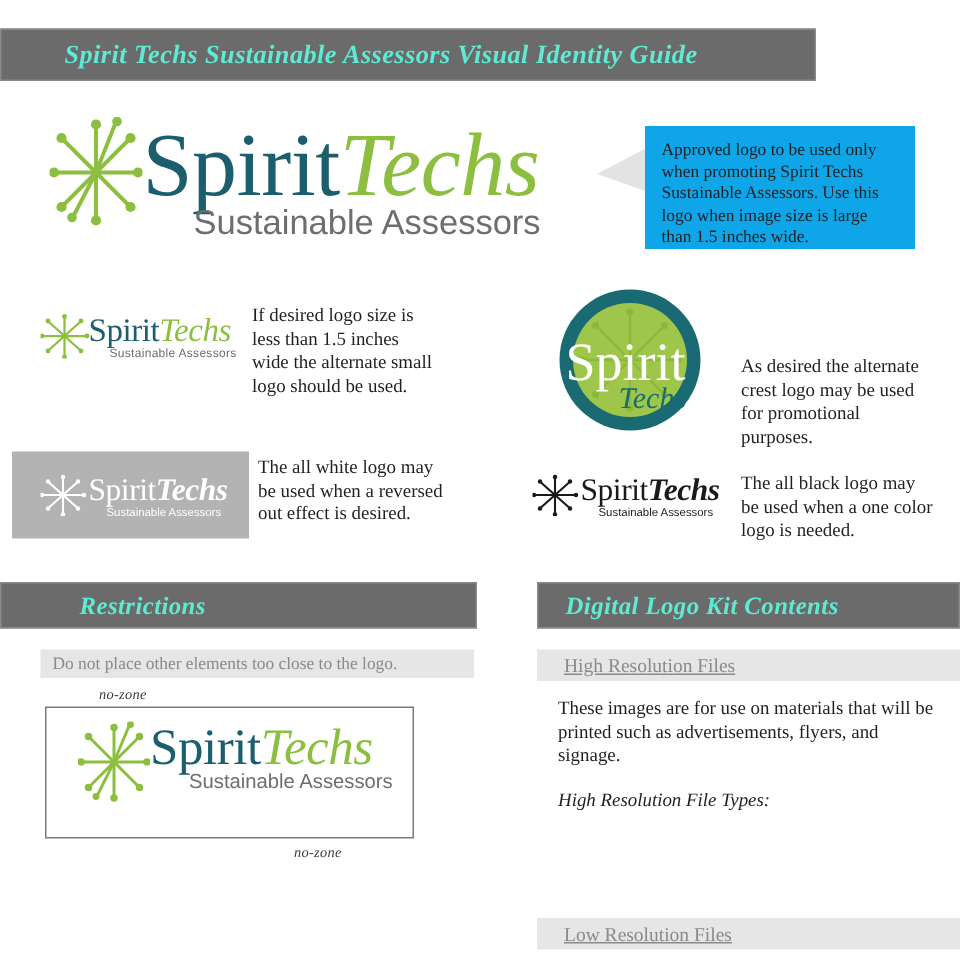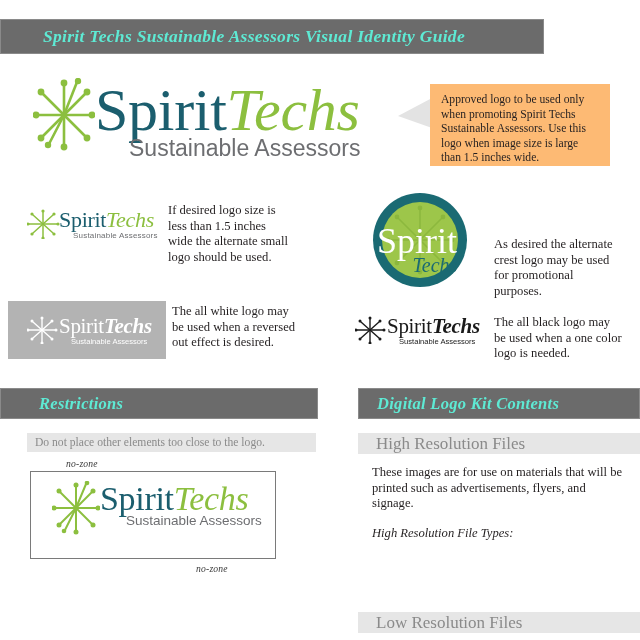--- a/index.html
+++ b/index.html
@@ -13,35 +13,35 @@
   .banner{
     position:absolute;background:#6b6b6b;border:1px solid #8a8a8a;
     display:flex;align-items:center;box-sizing:border-box;
   }
   .banner span{
     color:#5eead4;font-family:"Liberation Serif",serif;
     font-style:italic;font-weight:bold;letter-spacing:.3px;
   }
   #banner-main{left:0;top:19px;width:544px;height:35px;padding-left:42px;}
   #banner-main span{font-size:17.5px;}
-  #banner-restrictions{left:0;top:388px;width:318px;height:31px;padding-left:38px;}
+  #banner-restrictions{left:0;top:388px;width:318px;height:31px;padding-left:52px;}
   #banner-restrictions span{font-size:16.5px;}
   #banner-kit{left:358px;top:388px;width:282px;height:31px;padding-left:18px;}
   #banner-kit span{font-size:16.5px;}
 
   
   .copy{
     position:absolute;font-family:"Liberation Serif",serif;
     font-size:12.6px;line-height:15.6px;color:#231f20;
   }
 
   
   #callout{
     position:absolute;left:430px;top:84px;width:180px;height:82px;
-    background:#fdba74;box-sizing:border-box;padding:9px 11px 0 11px;
+    background:#0ea5e9;box-sizing:border-box;padding:9px 11px 0 11px;
   }
   #callout .ctext{font-size:11.6px;line-height:14.6px;color:#231f20;}
   #callout-tail{
     position:absolute;left:398px;top:98px;width:34px;height:32px;
   }
 
   
   .lockup{position:absolute;}
   .lockup .row{display:flex;align-items:baseline;white-space:nowrap;}
   .lockup .spirit{
@@ -116,21 +116,21 @@
     position:absolute;left:30px;top:471px;width:246px;height:88px;
     border:1px solid #7a7a7a;background:#ffffff;box-sizing:border-box;
   }
   #restrict-note{left:31px;top:579px;width:268px;}
 
   
   .kit-bar{
     position:absolute;background:#e6e6e6;display:flex;align-items:center;
     padding-left:18px;box-sizing:border-box;
   }
-  .kit-bar span{font-size:17px;color:#8a8a8a;}
+  .kit-bar span{font-size:13px;color:#8a8a8a;text-decoration:underline;}
   #kit-bar-high{left:358px;top:433px;width:282px;height:21px;}
   #kit-bar-low{left:358px;top:612px;width:282px;height:21px;}
   #kit-p1{left:372px;top:465px;width:254px;}
   #kit-h2{left:372px;top:526px;width:254px;font-style:italic;}
   #kit-p2{left:372px;top:540px;width:258px;}
 
   
   #txt-small{left:168px;top:203px;width:120px;}
   #txt-crest{left:494px;top:205px;width:130px;margin-top:32px;}
   #txt-white{left:172px;top:304px;width:128px;}

